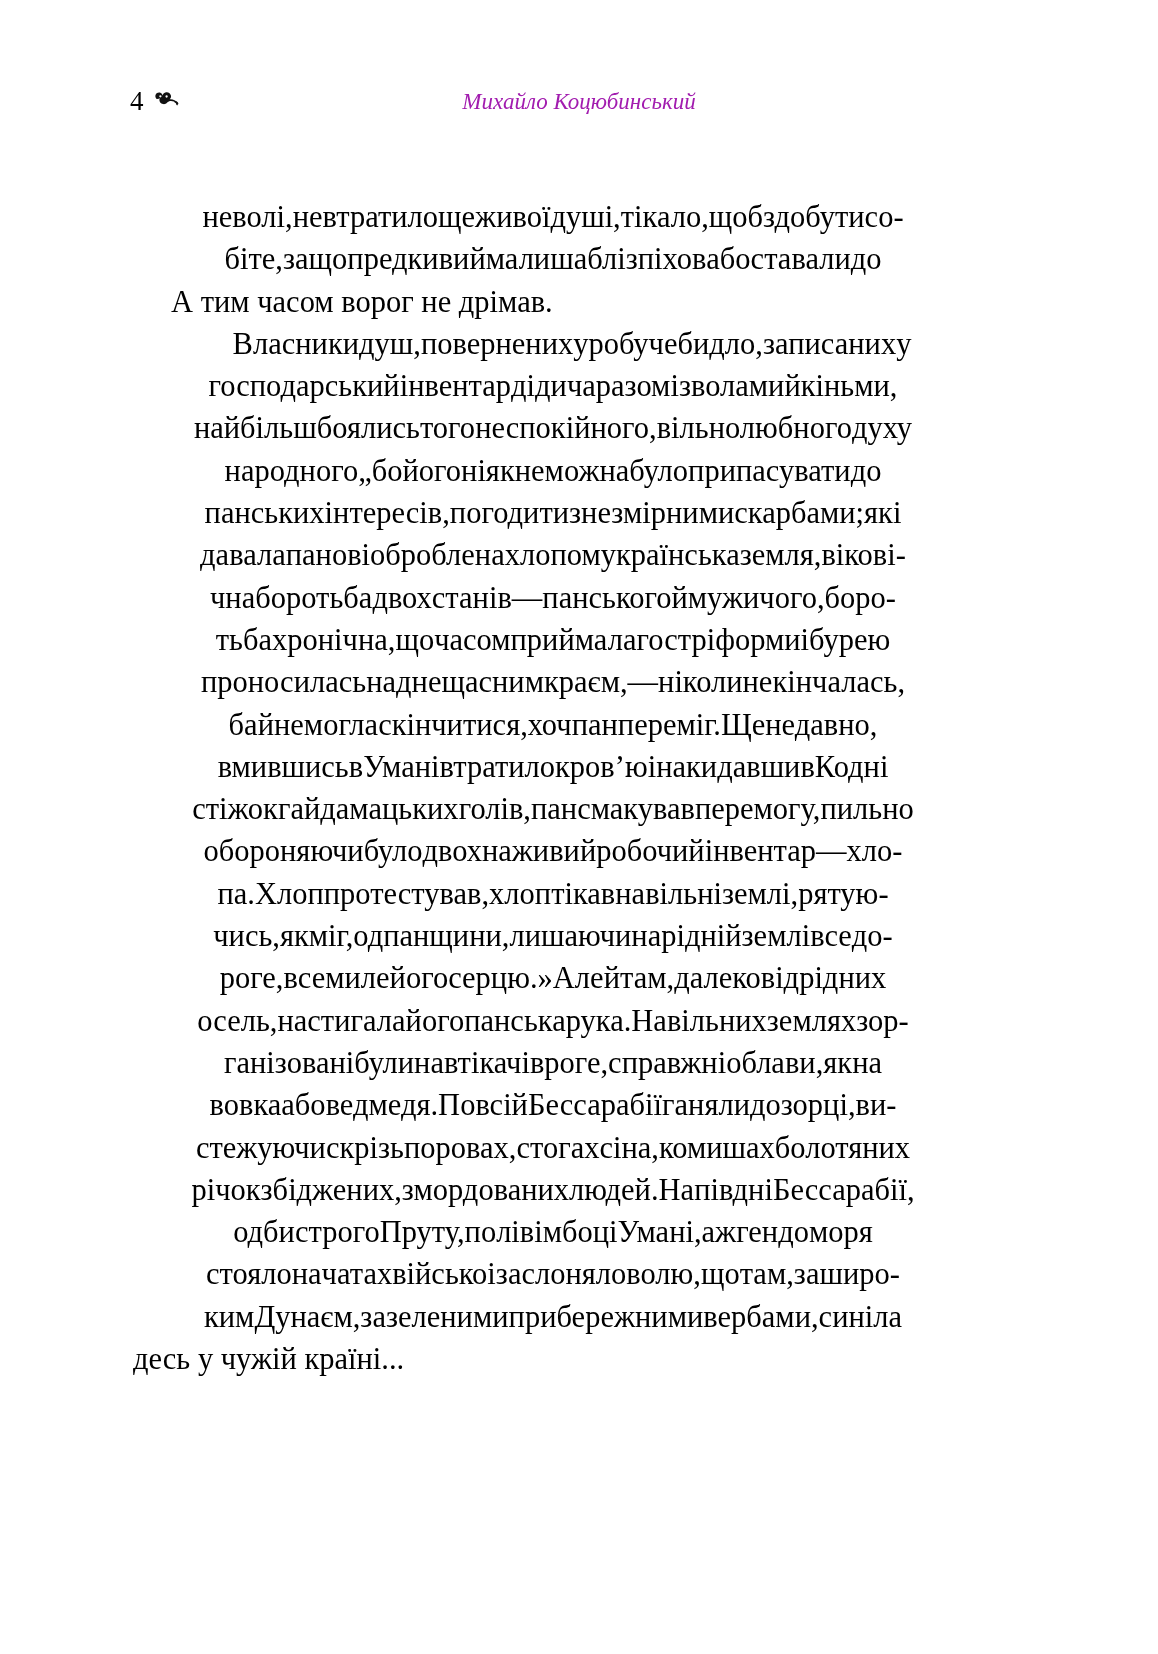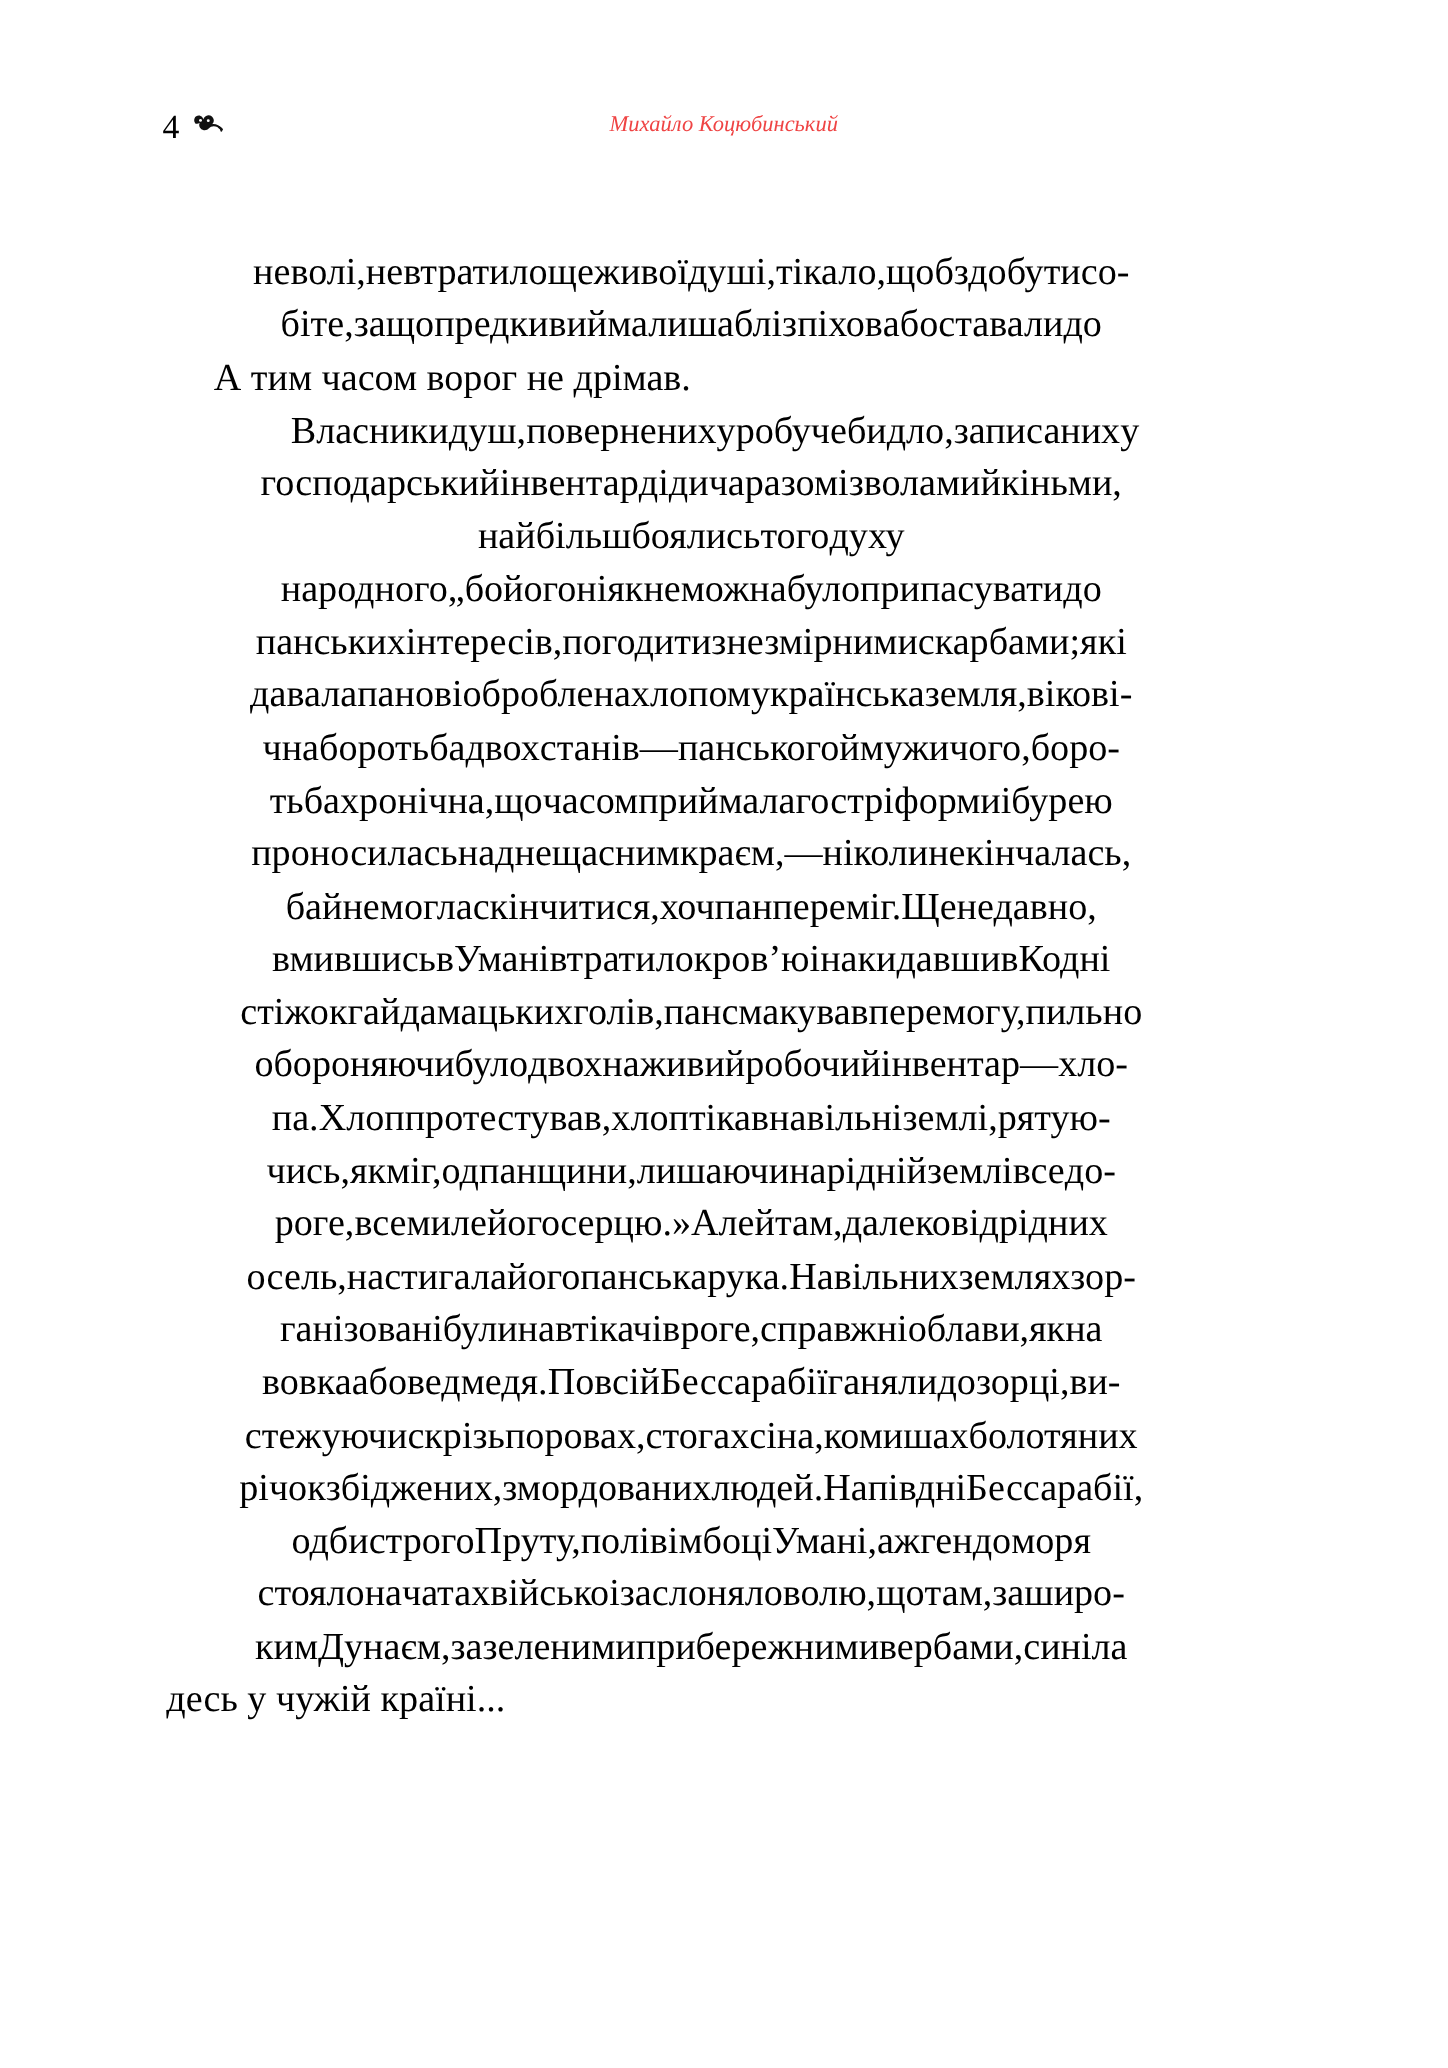--- a/index.html
+++ b/index.html
@@ -52,24 +52,24 @@
   }
   .fleuron svg { display: block; }
 
   .header-author {
     position: absolute;
     left: 50%;
     transform: translateX(-50%);
     top: 2px;
     font-family: "Liberation Serif", "DejaVu Serif", serif;
     font-style: italic;
-    font-size: 18px;
+    font-size: 23px;
     line-height: 1;
     white-space: nowrap;
-    color: #ef4444;
+    color: #a21caf;
   }
 
   
   .textblock {
     position: absolute;
     top: 196px;
     left: 133px;
     width: 840px;
   }
   .para {
@@ -171,20 +171,22 @@
             <span class="w">разом</span>
             <span class="w">із</span>
             <span class="w">волами</span>
             <span class="w">й</span>
             <span class="w">кіньми,</span>
           </span>
           <span class="ln j">
             <span class="w">найбільш</span>
             <span class="w">боялись</span>
             <span class="w">того</span>
+            <span class="w">неспокійного,</span>
+            <span class="w">вільнолюбного</span>
             <span class="w">духу</span>
           </span>
           <span class="ln j">
             <span class="w">народного„</span>
             <span class="w">бо</span>
             <span class="w">його</span>
             <span class="w">ніяк</span>
             <span class="w">не</span>
             <span class="w">можна</span>
             <span class="w">було</span>

